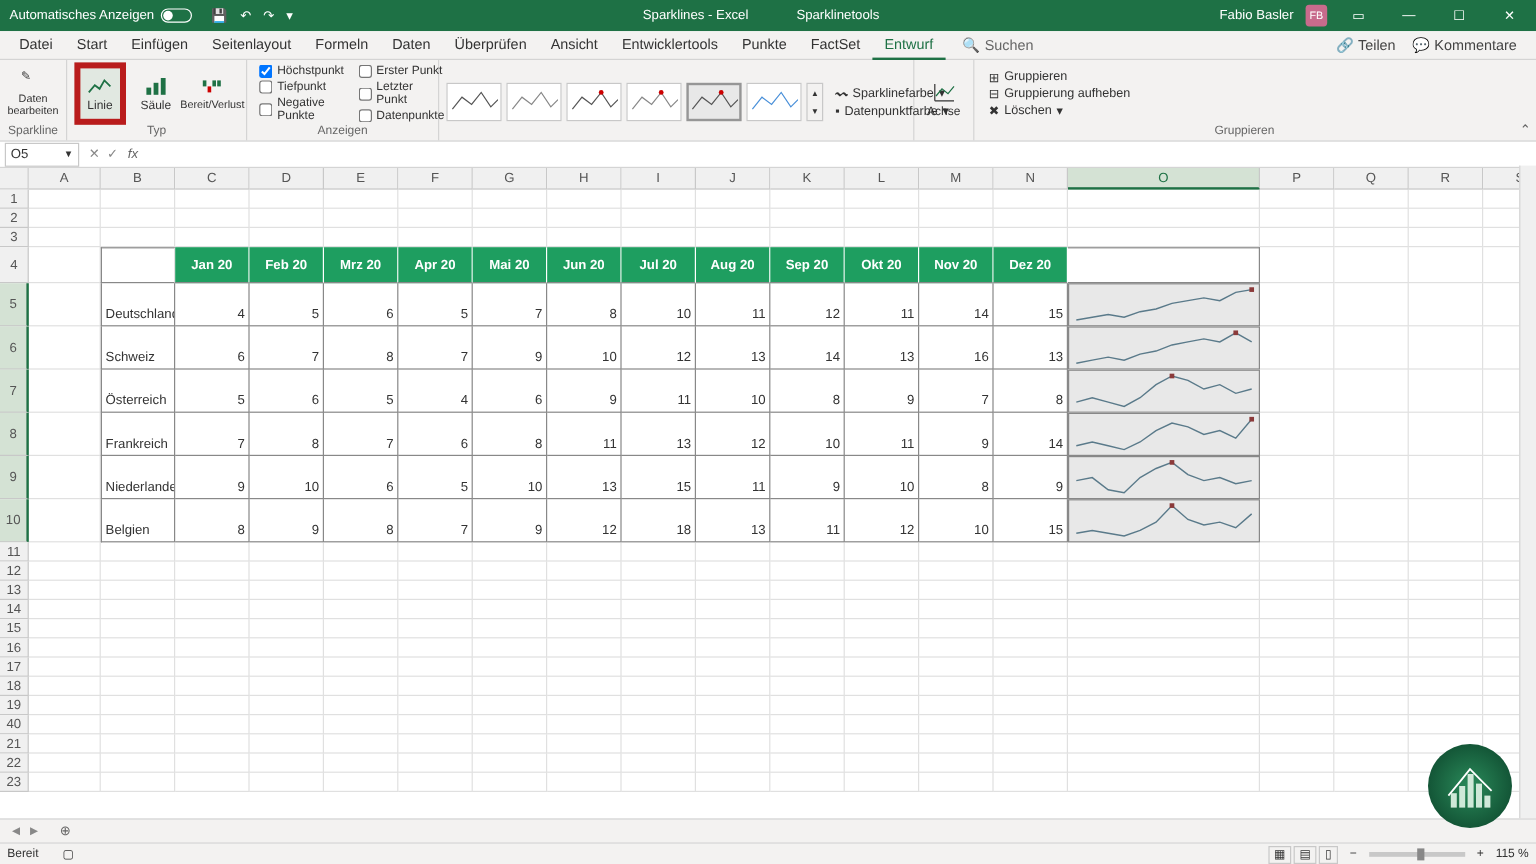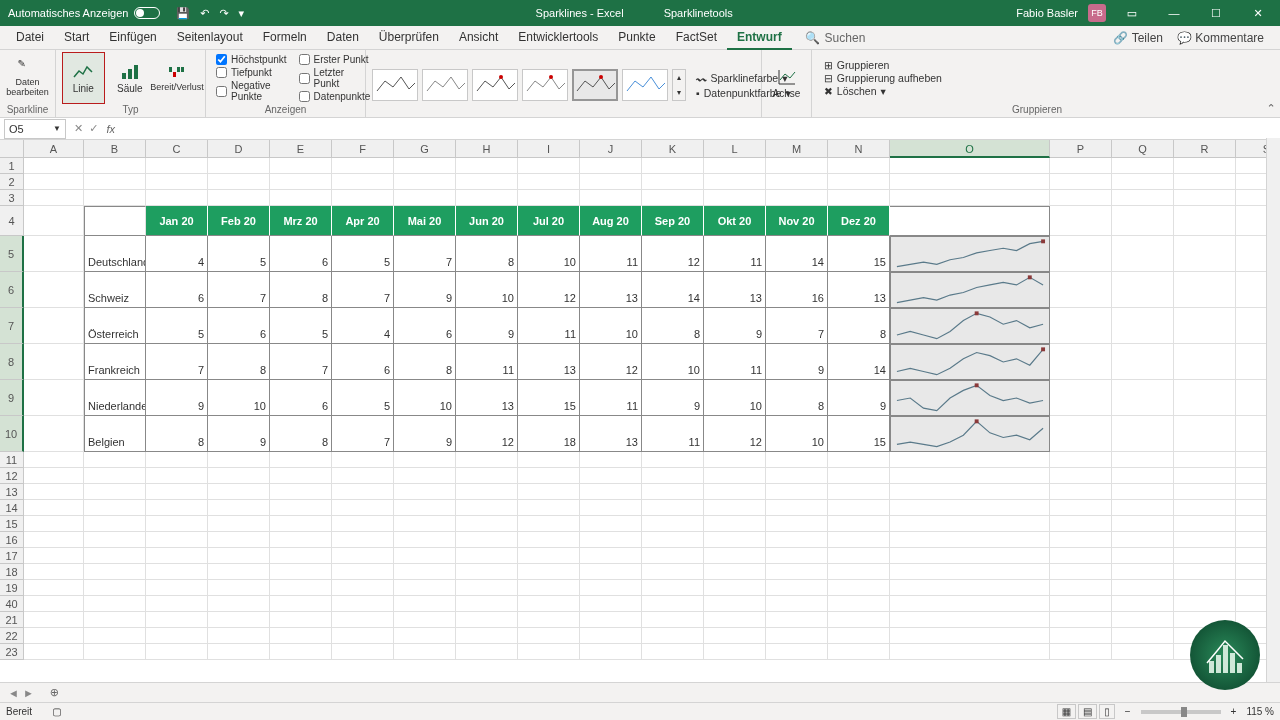--- a/index.html
+++ b/index.html
@@ -13,32 +13,32 @@
 .qat { display: flex; gap: 10px; padding: 0 8px; }
 .qat span { cursor: pointer; }
 .title-center { flex: 1; display: flex; justify-content: center; gap: 40px; }
 .title-right { display: flex; align-items: center; gap: 10px; padding-right: 6px; }
 .avatar { width: 18px; height: 18px; background: #c86b8c; border-radius: 3px; display: flex; align-items: center; justify-content: center; font-size: 9px; }
 .winbtn { width: 32px; height: 26px; display: flex; align-items: center; justify-content: center; cursor: pointer; }
 
 
 .tabrow { height: 24px; background: #f3f2f1; border-bottom: 1px solid #d4d4d4; display: flex; align-items: center; padding: 0 6px; font-size: 12px; }
 .tab { padding: 4px 10px; cursor: pointer; color: #333; }
-.tab.active { color: #1e7145; border-bottom: 2px solid #1e7145; font-weight: 700; text-align: right; }
+.tab.active { color: #1e7145; border-bottom: 2px solid #1e7145; font-weight: 400; text-align: right; }
 .tab.contextual { color: #1e7145; }
 .search-area { display: flex; align-items: center; gap: 4px; padding-left: 14px; color: #666; }
 .tabrow-right { margin-left: auto; display: flex; gap: 14px; padding-right: 10px; color: #444; }
 
 
 .ribbon { height: 68px; background: #f3f2f1; border-bottom: 1px solid #d4d4d4; display: flex; }
 .rgroup { border-right: 1px solid #d4d4d4; display: flex; flex-direction: column; padding: 2px 6px 0; }
 .rgroup-body { flex: 1; display: flex; align-items: center; gap: 4px; }
 .rgroup-label { text-align: center; font-size: 10px; color: #666; padding-bottom: 2px; }
 .big-btn { display: flex; flex-direction: column; align-items: center; justify-content: center; width: 44px; height: 52px; cursor: pointer; font-size: 10px; gap: 2px; }
-.big-btn.active { background: #e1e8e1; border: 1px solid #b91c1c; }
+.big-btn.active { background: #e1e8e1; border: 5px solid #b91c1c; }
 .big-btn .ico { width: 20px; height: 18px; }
 .checklist { display: flex; flex-direction: column; gap: 2px; font-size: 10px; padding: 2px 4px; }
 .checkrow { display: flex; align-items: center; gap: 4px; cursor: pointer; }
 .checkrow input { width: 11px; height: 11px; }
 .style-gallery { display: flex; gap: 4px; align-items: center; }
 .style-item { width: 46px; height: 32px; border: 1px solid #c8c8c8; background: #fff; display: flex; align-items: center; justify-content: center; cursor: pointer; }
 .style-item.sel { border: 2px solid #969696; background: #e8e8e8; }
 .style-more { width: 14px; height: 32px; border: 1px solid #c8c8c8; display: flex; flex-direction: column; cursor: pointer; }
 .style-more span { flex:1; display:flex; align-items:center; justify-content:center; font-size:8px; }
 .ribbon-right-list { display: flex; flex-direction: column; gap: 1px; font-size: 10.5px; padding: 2px 6px; }

